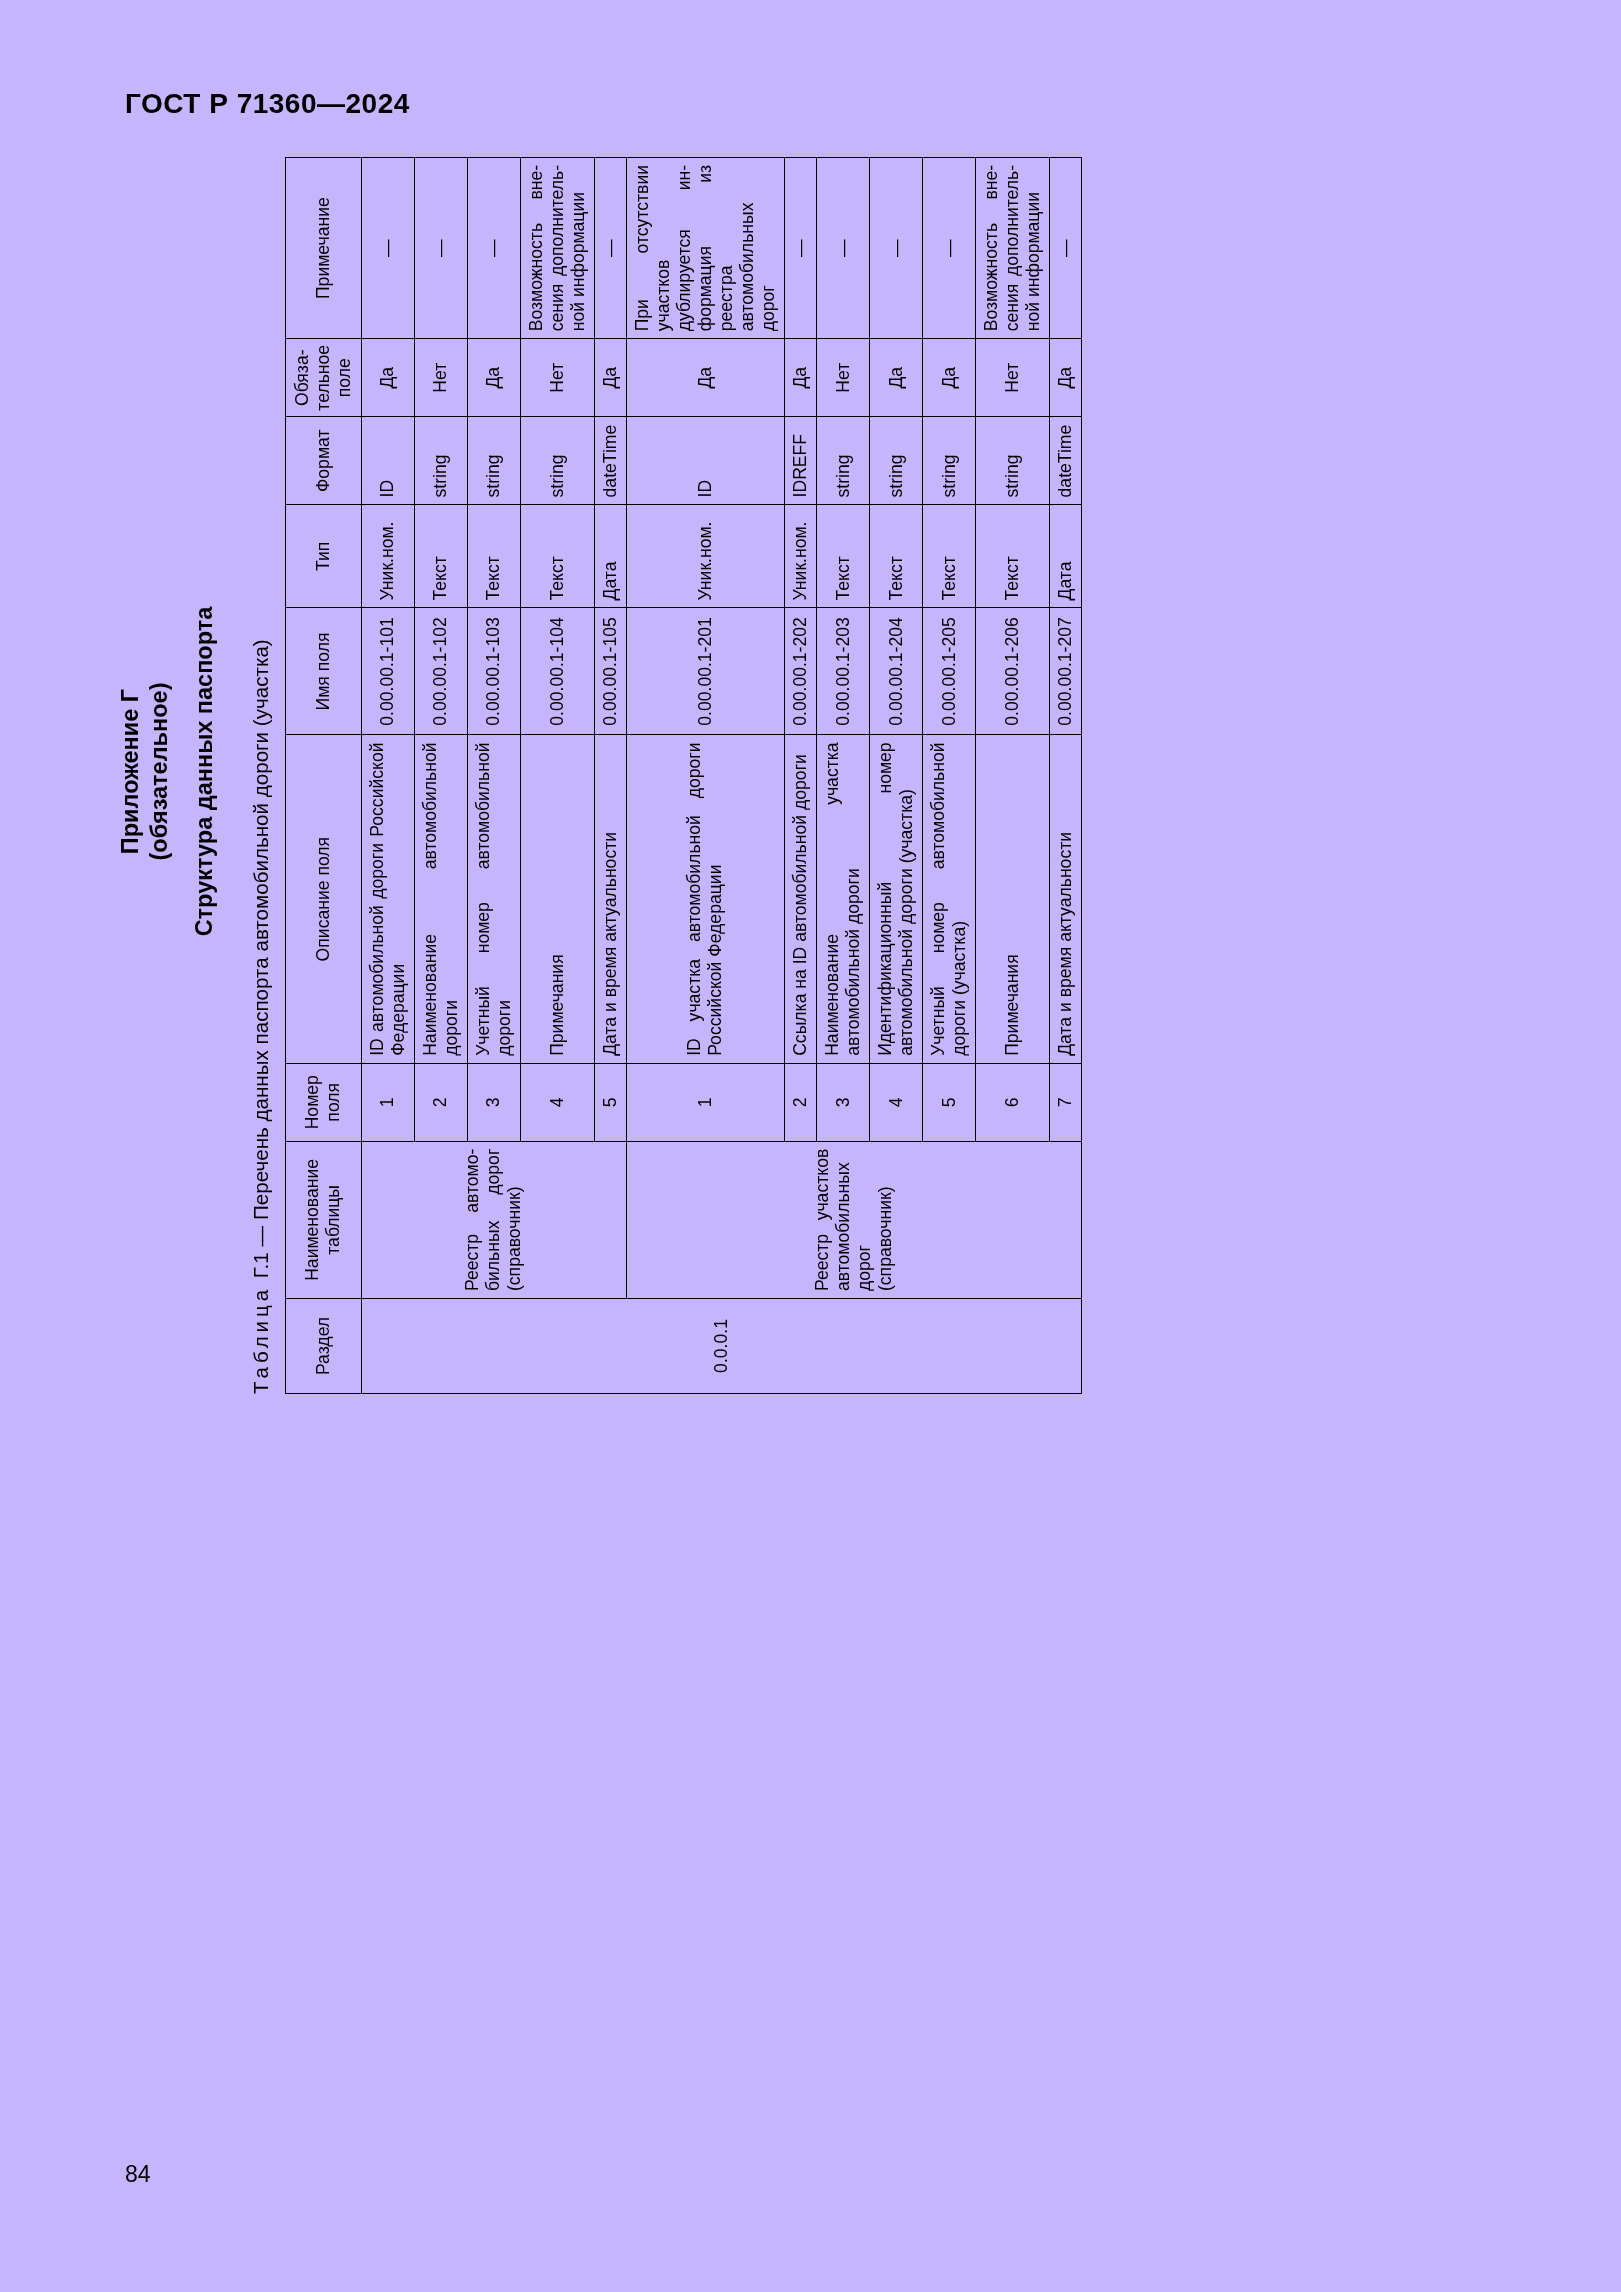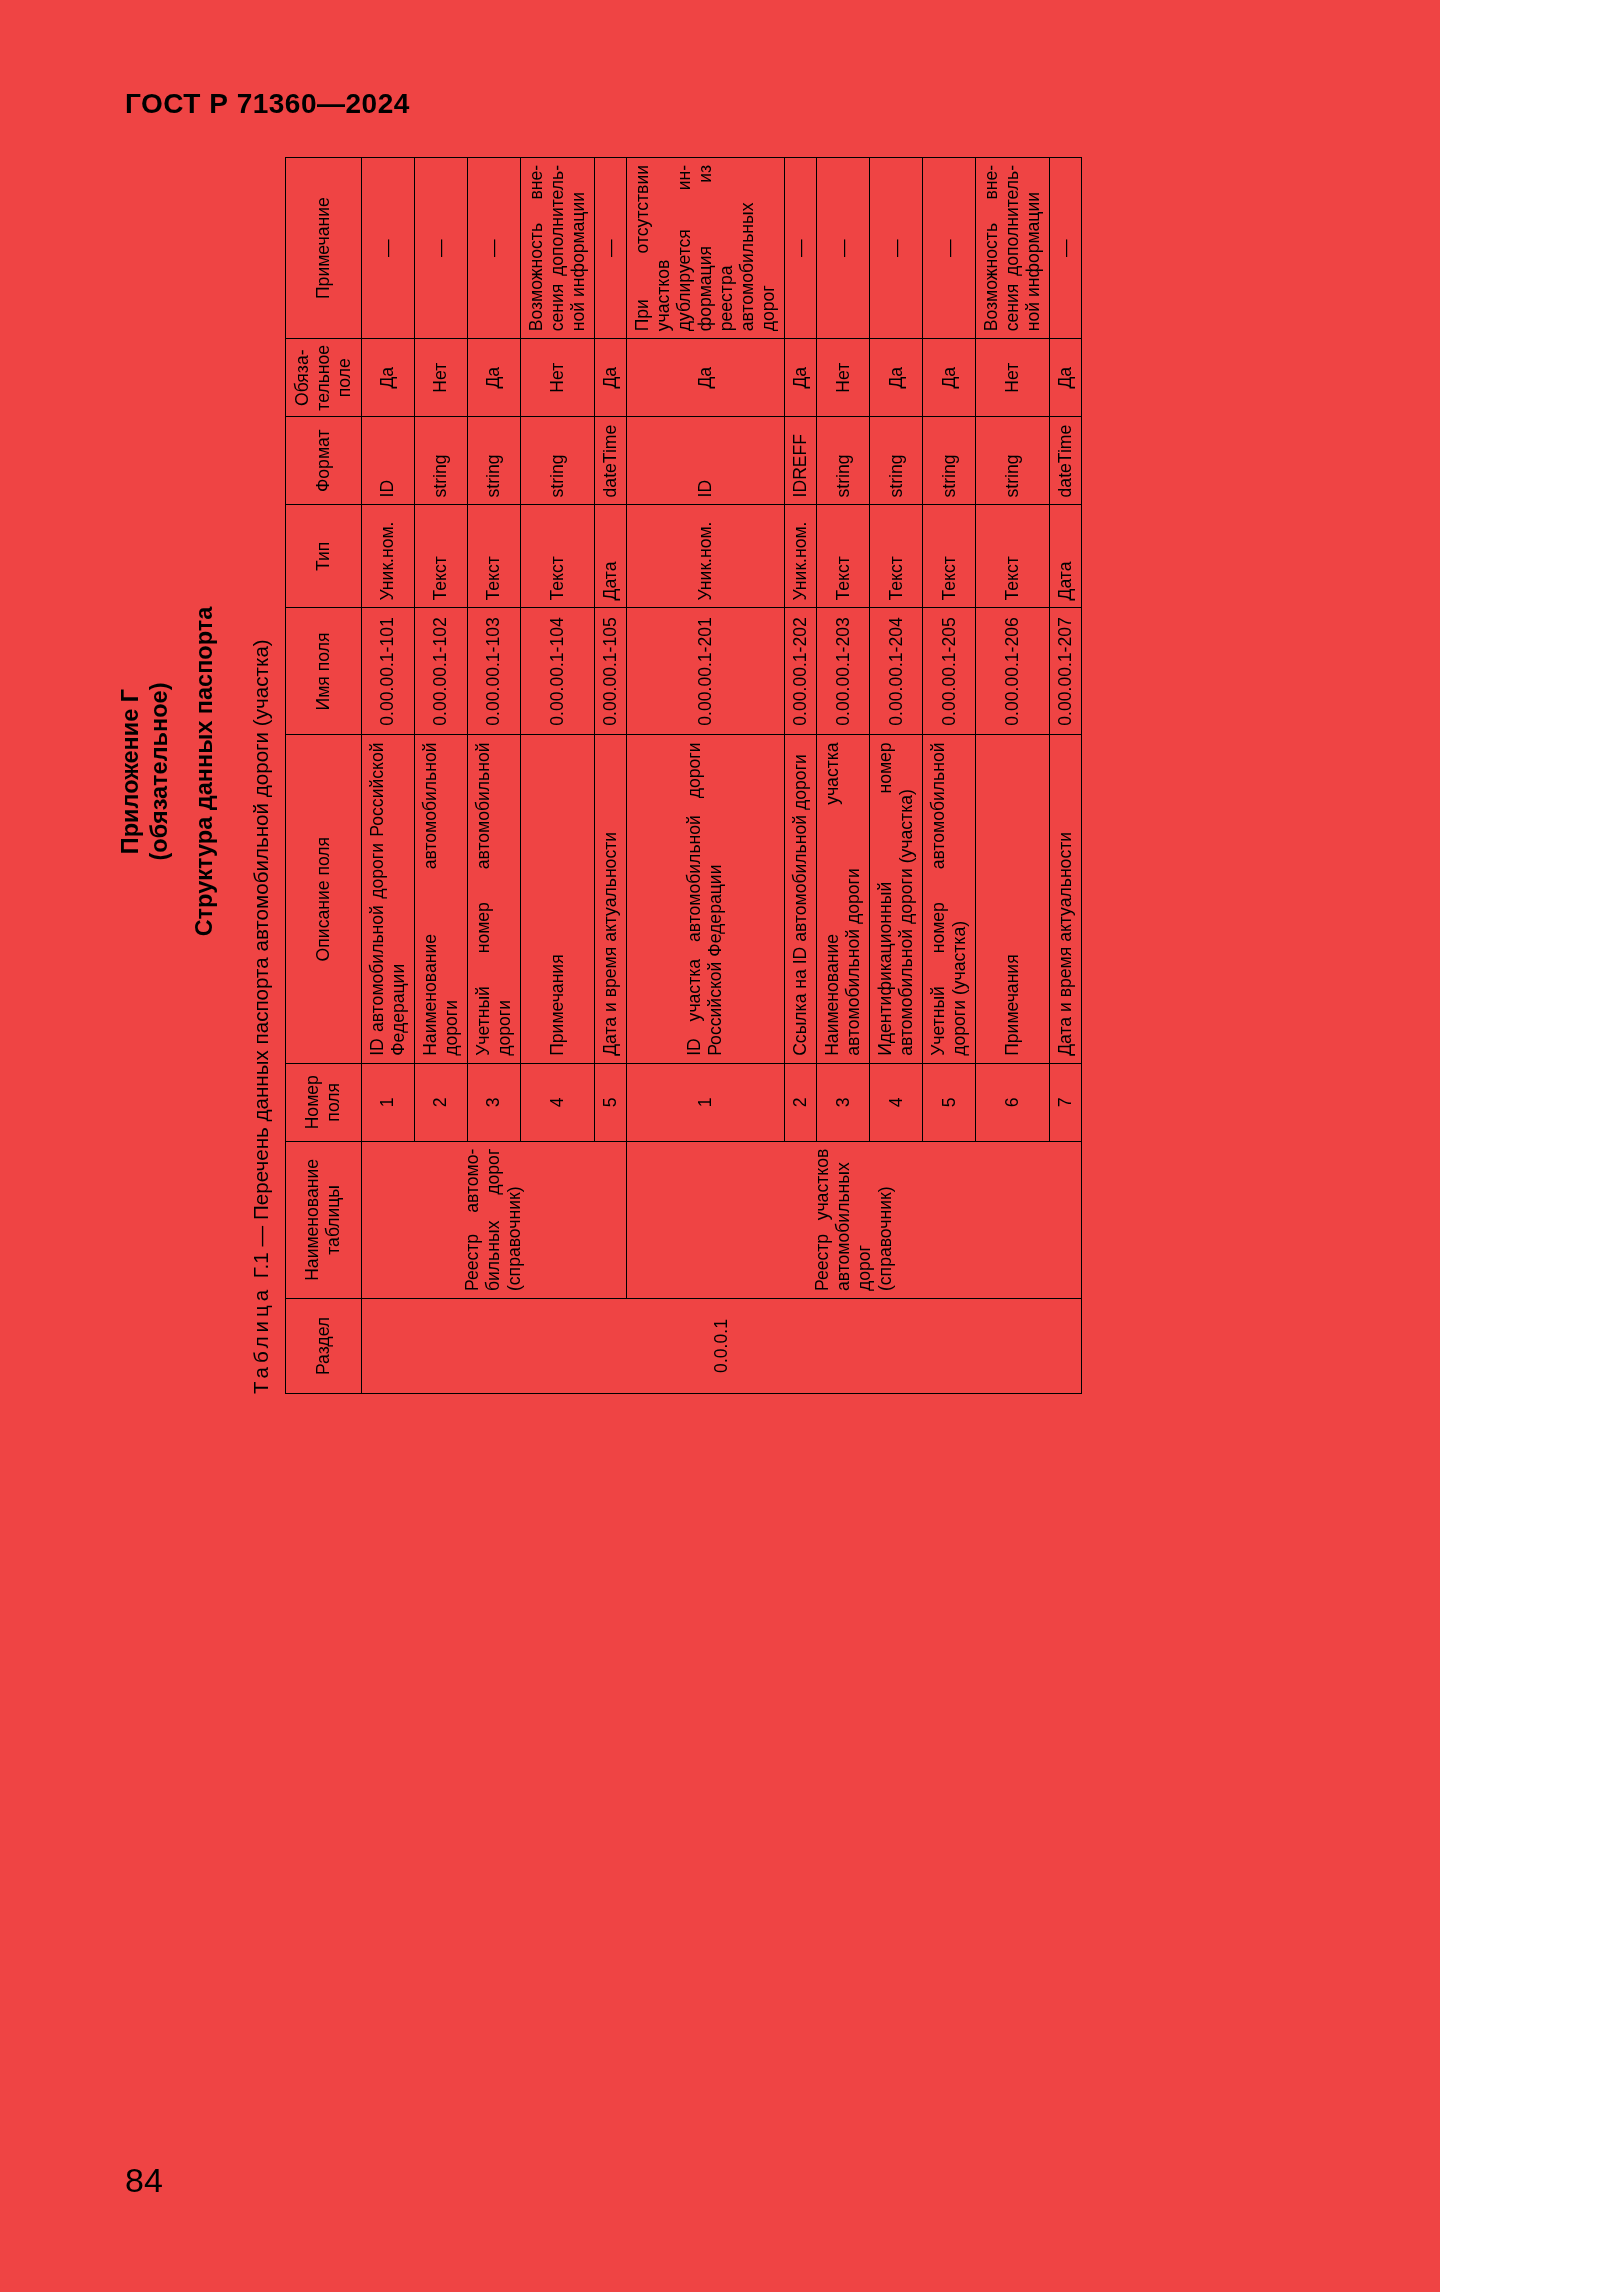--- a/index.html
+++ b/index.html
@@ -1,30 +1,30 @@
 <!DOCTYPE html>
 <html lang="ru"><head>
 <meta charset="utf-8">
 <style>
   html,body { margin:0; padding:0; background:#ffffff; }
   .page {
     position:relative;
-    width:1440px; height:2293px;
-    background:#ef4444;
+    width:1621px; height:2293px;
+    background:#c4b5fd;
     color:#000000;
     font-family:"Liberation Sans", sans-serif;
     overflow:hidden;
   }
   .doc-header {
     position:absolute; left:125px; top:88px;
     font-size:28px; font-weight:bold; letter-spacing:0.5px;
   }
   .page-number {
     position:absolute; left:125px; top:2161px;
-    font-size:34px;
+    font-size:23px;
   }
   
   .rotated {
     position:absolute; left:116px; top:1394px;
     width:1245px; height:828px;
     transform:rotate(-90deg);
     transform-origin:0 0;
   }
   .app-title {
     text-align:center; font-weight:bold;

